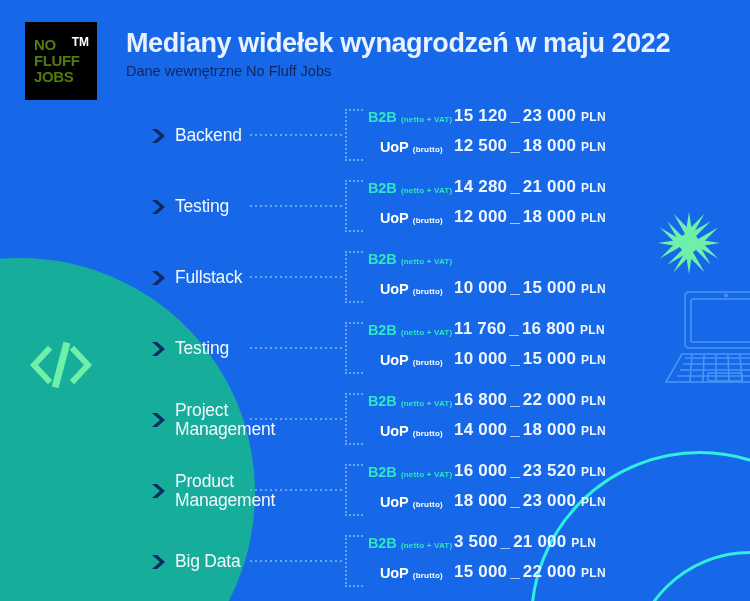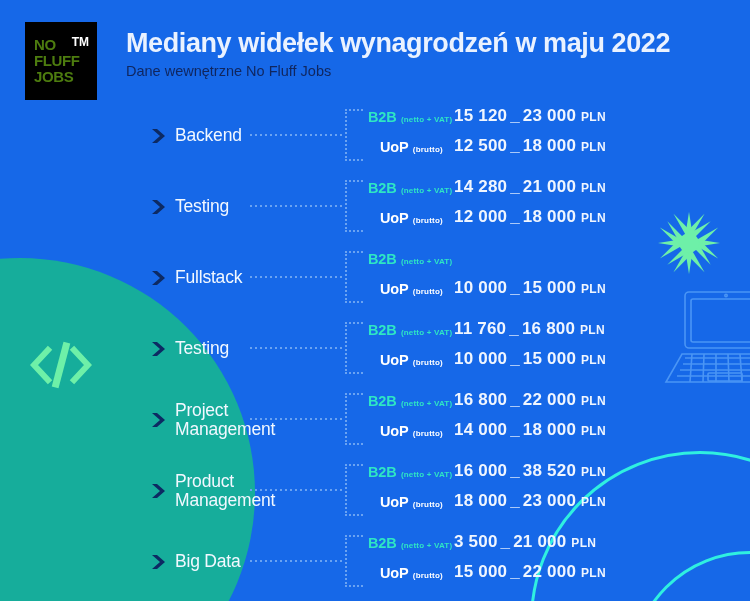--- a/index.html
+++ b/index.html
@@ -346,21 +346,21 @@
     </div>
     <div class="dotline"></div>
     <div class="bracket"></div>
     <div class="pair">
       <div class="line">
         <span class="tag tag-b2b">
           <span class="big">B2B</span>
           <span class="small">(netto + VAT)</span>
         </span>
         <span class="amt">
-          <span>16 000</span><span class="sep">_</span><span>38 520</span> <span class="cur">PLN</span>
+          <span>16 000</span><span class="sep">_</span><span>23 520</span> <span class="cur">PLN</span>
         </span>
       </div>
       <div class="line">
         <span class="tag tag-uop">
           <span class="big">UoP</span>
           <span class="small">(brutto)</span>
         </span>
         <span class="amt">
           <span>18 000</span><span class="sep">_</span><span>23 000</span> <span class="cur">PLN</span>
         </span>

